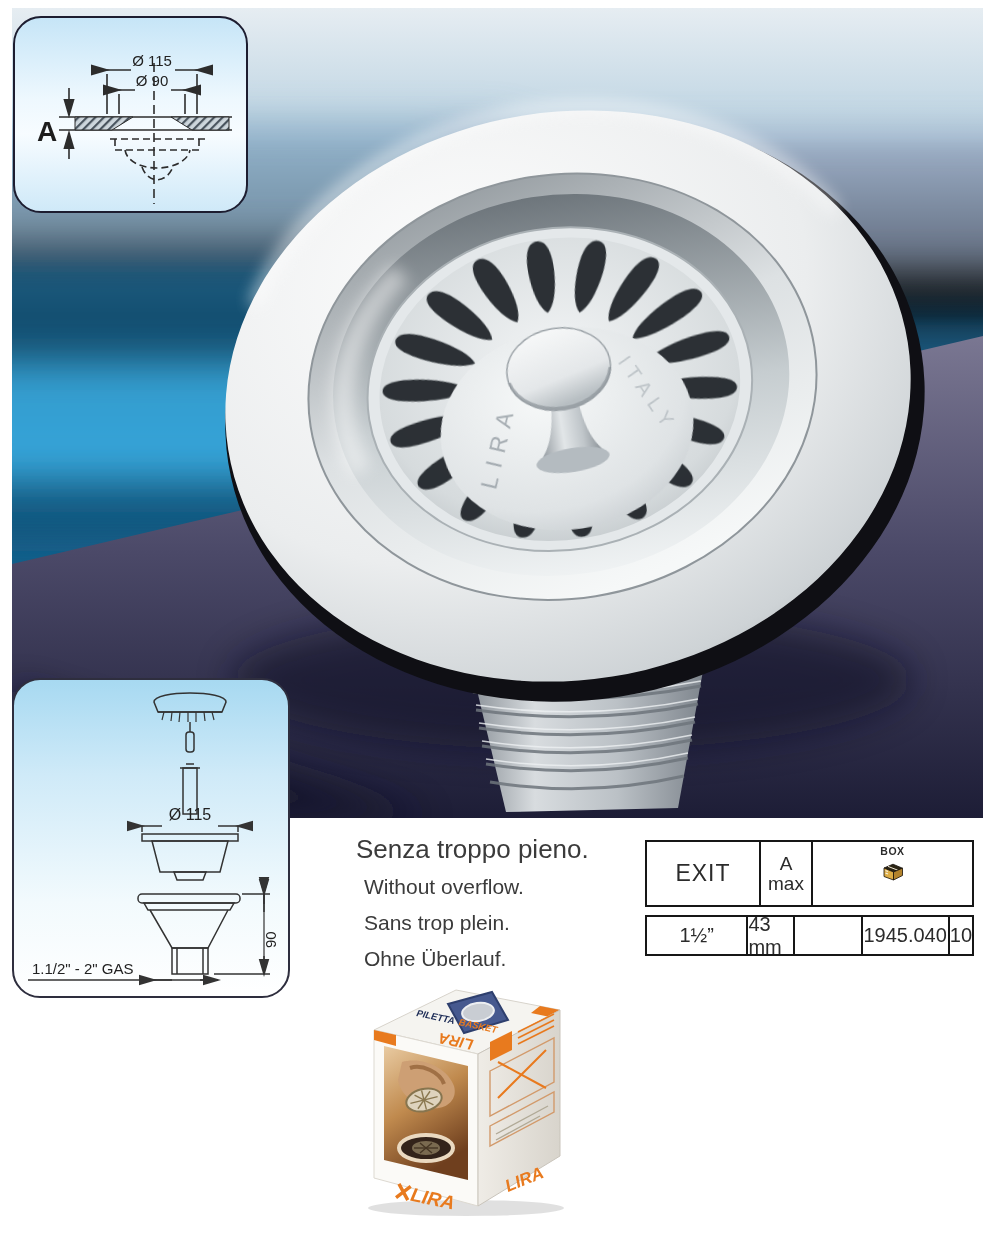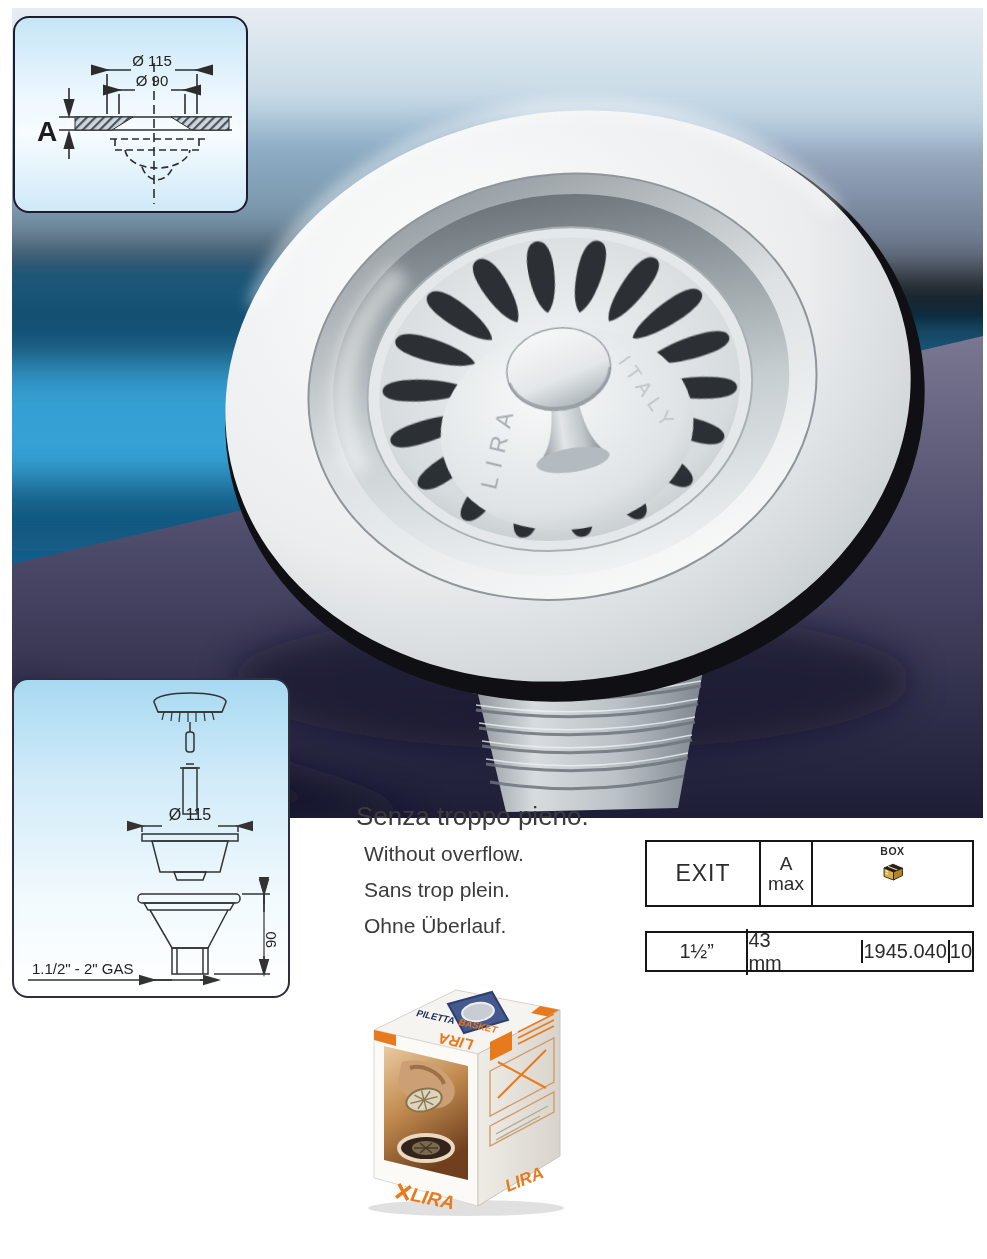--- a/index.html
+++ b/index.html
@@ -2,35 +2,35 @@
 <html><head>
 <meta charset="utf-8">
 <style>
   html,body{margin:0;padding:0;background:#fff;}
   .page{position:relative;width:987px;height:1259px;background:#ffffff;overflow:hidden;
         font-family:"Liberation Sans",sans-serif;}
   
   .photo{position:absolute;left:12px;top:8px;width:971px;height:810px;}
   .photo svg{display:block;width:100%;height:100%;}
   
-  .dbox{position:absolute;box-sizing:border-box;border:2px solid #1d1d30;border-radius:16px;overflow:hidden;}
+  .dbox{position:absolute;box-sizing:border-box;border:2px solid #1d1d30;border-radius:28px;overflow:hidden;}
   .dbox.top{left:13px;top:16px;width:235px;height:197px;
     background:linear-gradient(180deg,#c6e5f7 0%,#eef8fe 42%,#f7fcff 60%,#cfe9f8 100%);}
   .dbox.bot{left:12px;top:678px;width:278px;height:320px;border-color:#2e2e3e;
     background:linear-gradient(180deg,#a7d9f1 0%,#cfeaf8 30%,#f2fafd 70%,#ffffff 100%);}
   .dbox svg{display:block;width:100%;height:100%;}
   
-  .desc{position:absolute;left:356px;top:800px;color:#3b3b3b;}
+  .desc{position:absolute;left:356px;top:833px;color:#3b3b3b;}
   .desc .big{font-size:26px;line-height:32px;margin:0 0 4px 0;}
   .desc p{font-size:21px;line-height:28px;margin:8px;}
   
   .spec{position:absolute;left:645px;top:840px;width:329px;color:#2b2b2b;}
   .thead,.trow{box-sizing:border-box;border:2px solid #161616;display:flex;background:#fff;}
   .thead{height:67px;}
-  .trow{height:41px;margin-top:24px;align-items:center;}
+  .trow{height:41px;margin-top:8px;}
   .cell{box-sizing:border-box;border-left:2px solid #161616;display:flex;
         align-items:center;justify-content:center;}
   .cell:first-child{border-left:none;}
   .w-exit{width:112px;}.w-amax{width:52px;}.w-art{width:154px;}
   .w-art1{width:76px;}.w-art2{width:98px;}.w-box{flex:1;}
   .h-exit{font-size:23px;letter-spacing:1px;}
   .h-amax{flex-direction:column;font-size:19px;line-height:20px;}
   .art-wrap{flex-direction:column;align-items:stretch;padding:0;}
   .art-top{height:22px;border-bottom:2px solid #161616;display:flex;align-items:center;
            justify-content:center;font-size:11px;font-weight:bold;letter-spacing:.5px;}

